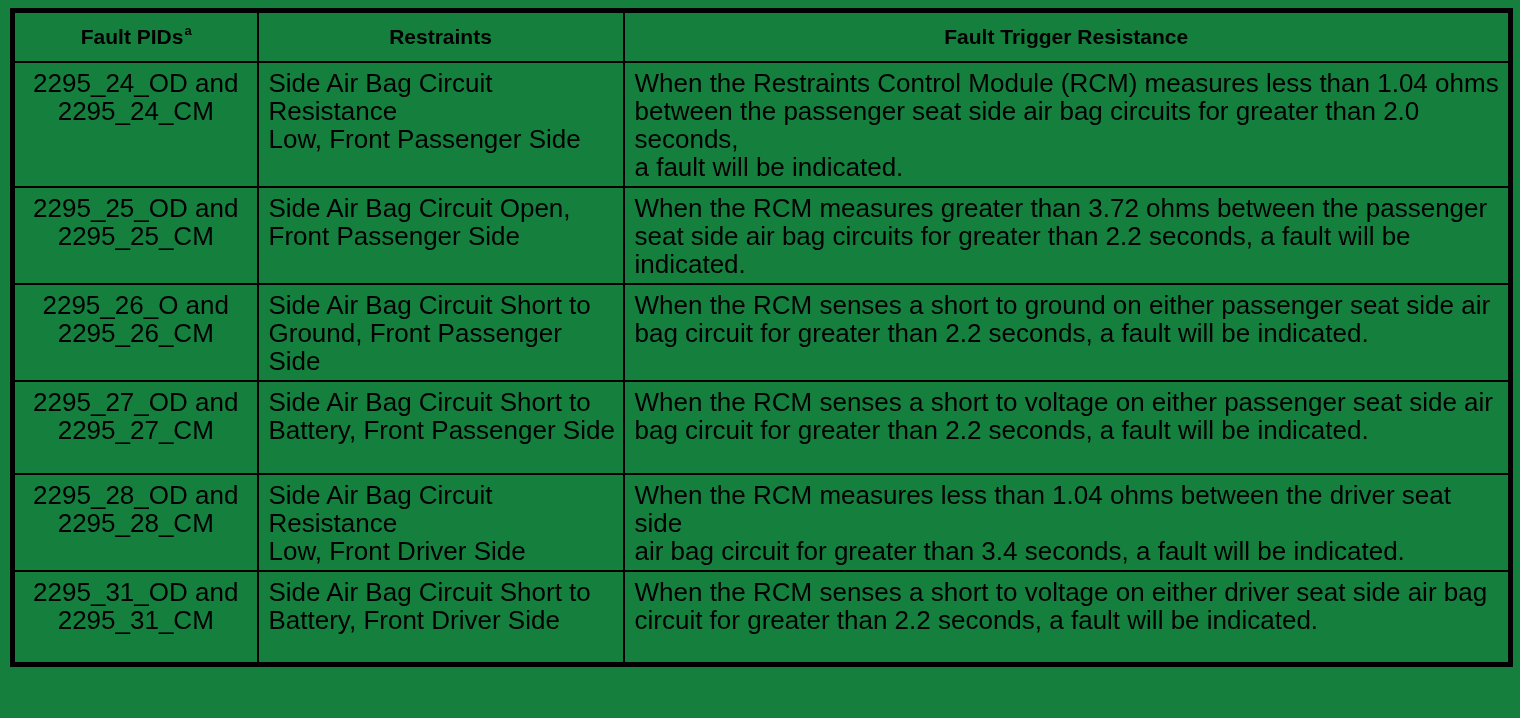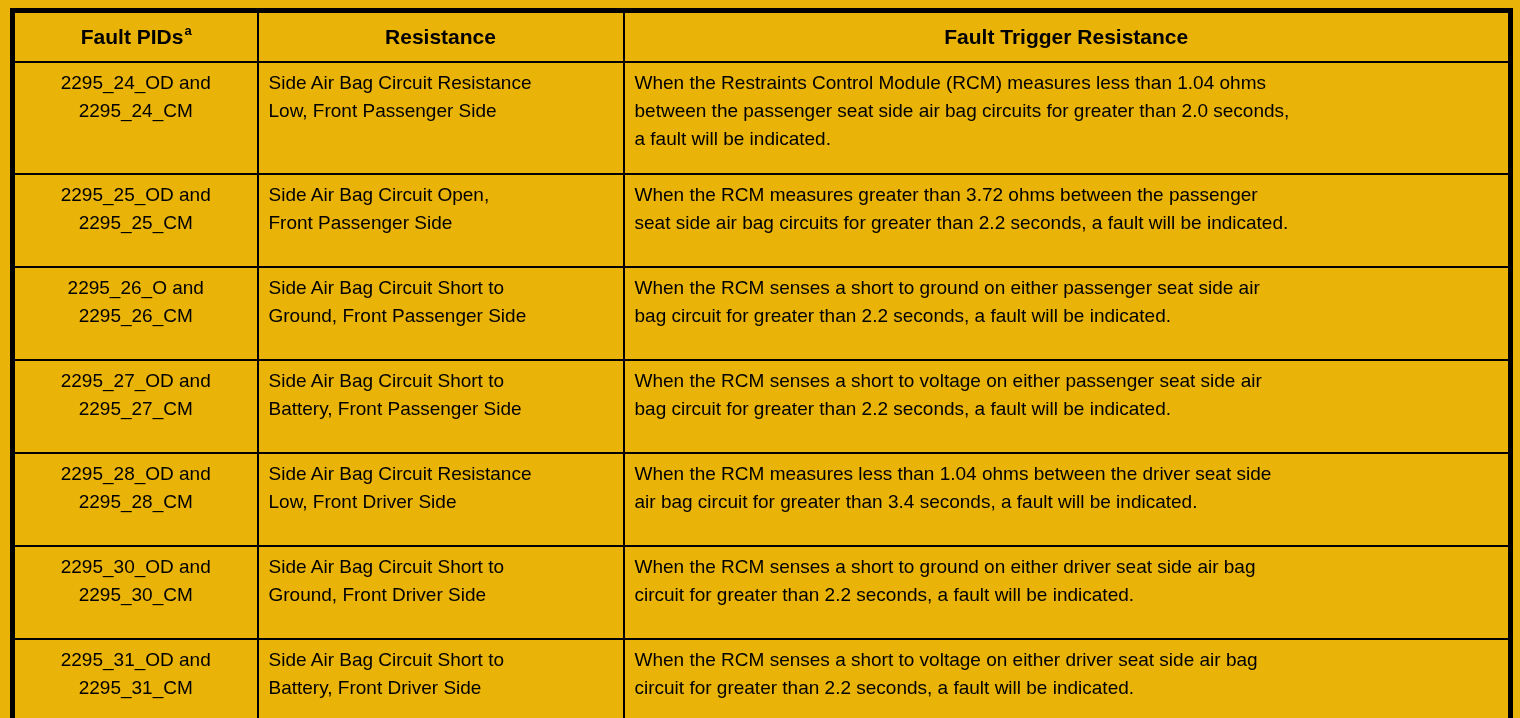--- a/index.html
+++ b/index.html
@@ -4,21 +4,21 @@
 <style>
   html, body {
     margin: 0;
     padding: 0;
     background: #ffffff;
   }
   .sheet {
     position: relative;
     width: 1520px;
     height: 718px;
-    background: #eab308;
+    background: #15803d;
     font-family: "Liberation Sans", sans-serif;
     color: #000000;
   }
   table.fault-table {
     position: absolute;
     left: 10px;
     top: 8px;
     width: 1498px;
     border-collapse: collapse;
     table-layout: fixed;
@@ -32,21 +32,21 @@
     font-size: 21px;
     font-weight: bold;
     text-align: center;
     vertical-align: middle;
     height: 44px;
     padding: 2px 4px;
     white-space: nowrap;
   }
   td {
     border: 2px solid #000000;
-    font-size: 19px;
+    font-size: 26px;
     line-height: 28px;
     vertical-align: top;
     padding: 6px 6px 5px 10px;
     white-space: pre-line;
     overflow: hidden;
   }
   td.pids {
     text-align: center;
     padding: 6px 4px 5px 4px;
   }
@@ -67,21 +67,21 @@
 <div class="sheet">
   <table class="fault-table">
     <colgroup>
       <col class="c-pids">
       <col class="c-desc">
       <col class="c-cond">
     </colgroup>
     <thead>
       <tr>
         <th><span>Fault PIDs</span><sup class="fnote">a</sup></th>
-        <th>Resistance</th>
+        <th>Restraints</th>
         <th>Fault Trigger Resistance</th>
       </tr>
     </thead>
     <tbody>
       <tr class="row-tall">
         <td class="pids">2295_24_OD and
 2295_24_CM</td>
         <td>Side Air Bag Circuit Resistance
 Low, Front Passenger Side</td>
         <td>When the Restraints Control Module (RCM) measures less than 1.04 ohms
@@ -114,28 +114,20 @@
       </tr>
       <tr class="row-std">
         <td class="pids">2295_28_OD and
 2295_28_CM</td>
         <td>Side Air Bag Circuit Resistance
 Low, Front Driver Side</td>
         <td>When the RCM measures less than 1.04 ohms between the driver seat side
 air bag circuit for greater than 3.4 seconds, a fault will be indicated.</td>
       </tr>
       <tr class="row-std">
-        <td class="pids">2295_30_OD and
-2295_30_CM</td>
-        <td>Side Air Bag Circuit Short to
-Ground, Front Driver Side</td>
-        <td>When the RCM senses a short to ground on either driver seat side air bag
-circuit for greater than 2.2 seconds, a fault will be indicated.</td>
-      </tr>
-      <tr class="row-std">
         <td class="pids">2295_31_OD and
 2295_31_CM</td>
         <td>Side Air Bag Circuit Short to
 Battery, Front Driver Side</td>
         <td>When the RCM senses a short to voltage on either driver seat side air bag
 circuit for greater than 2.2 seconds, a fault will be indicated.</td>
       </tr>
     </tbody>
   </table>
 </div>

